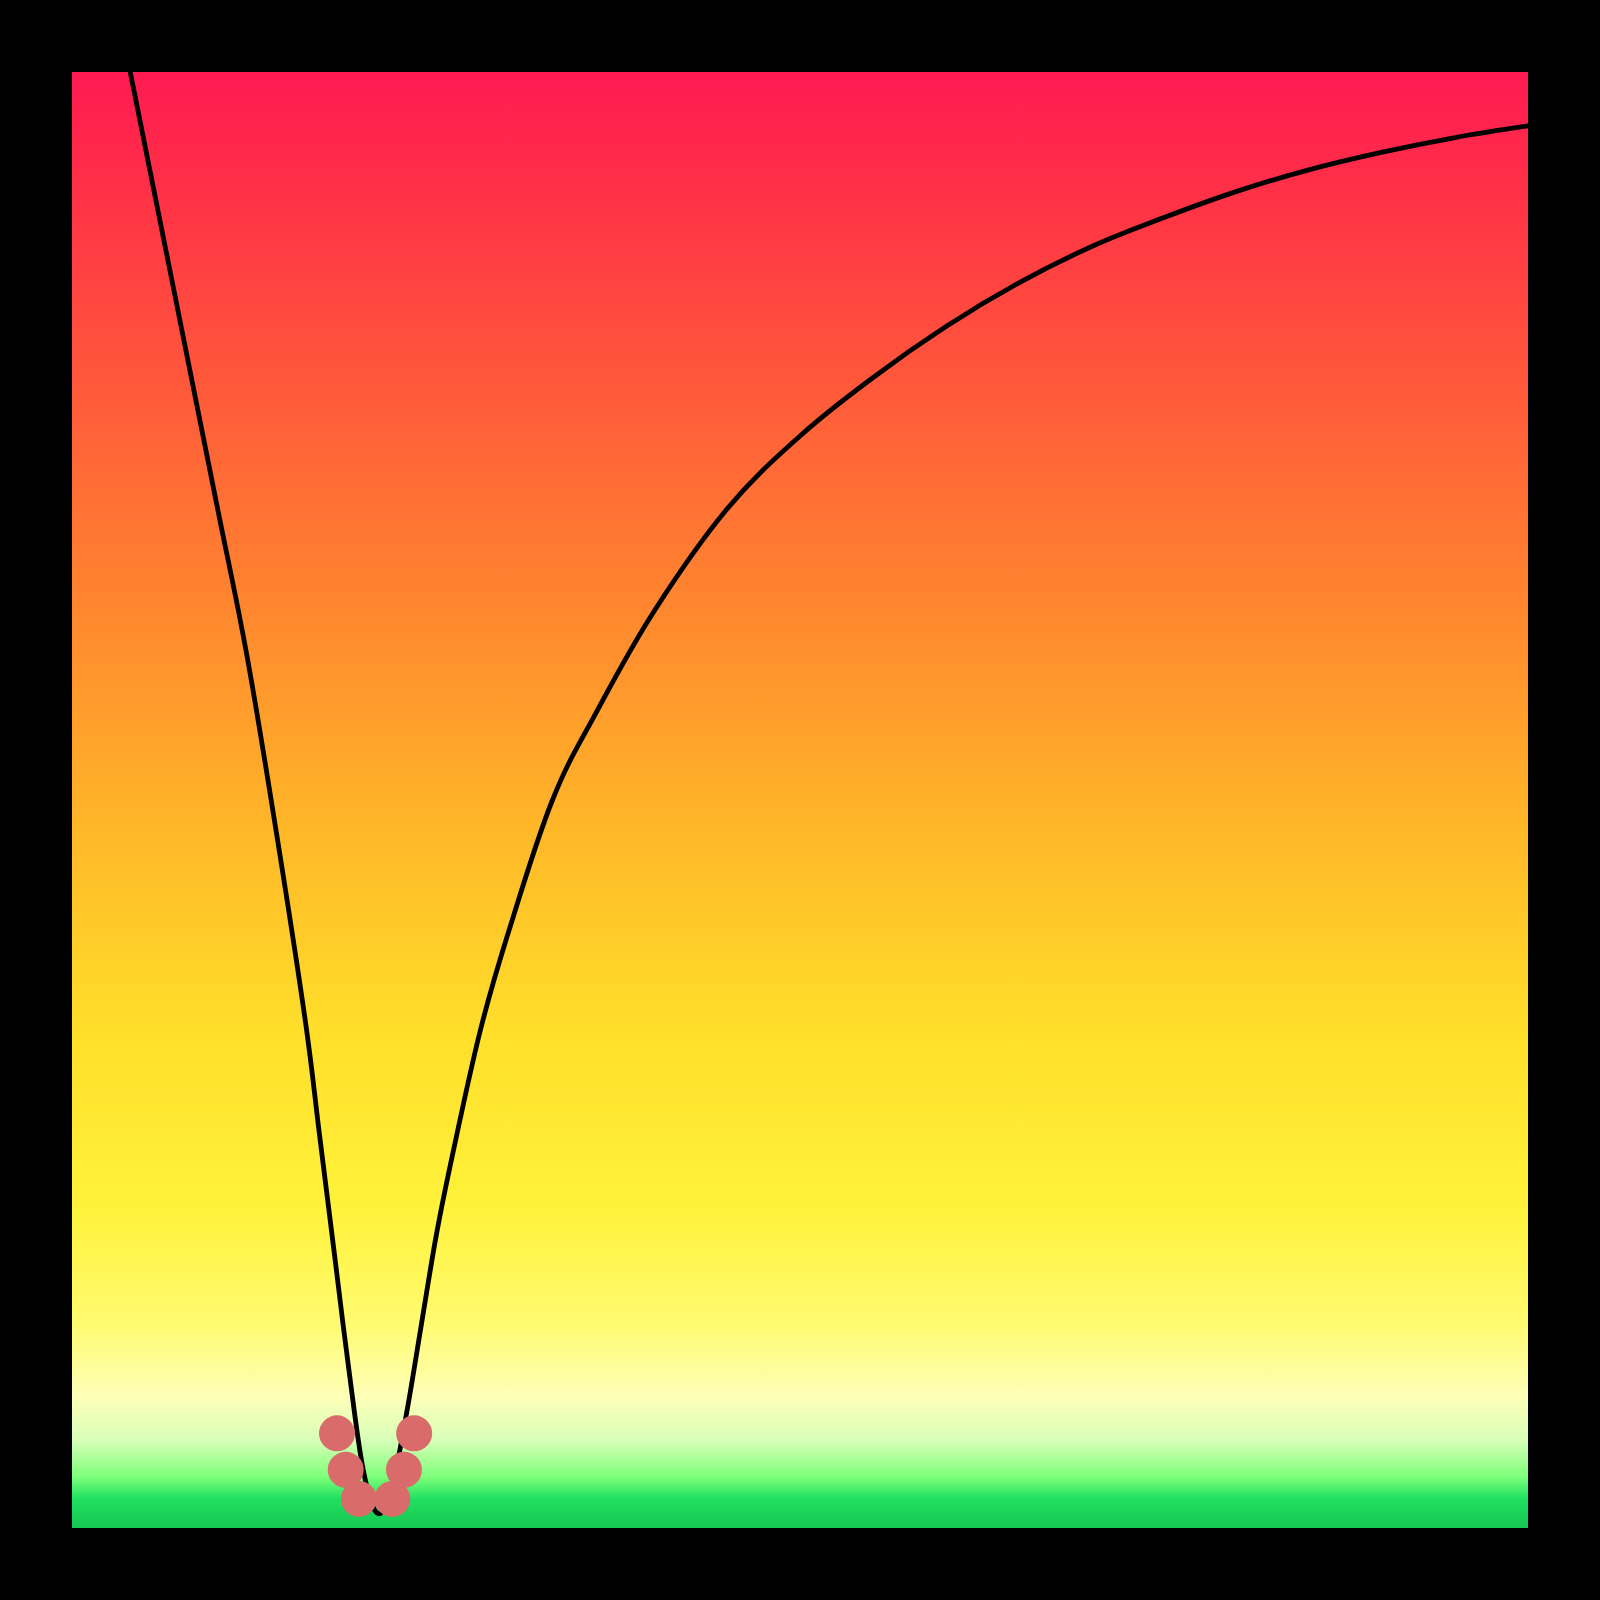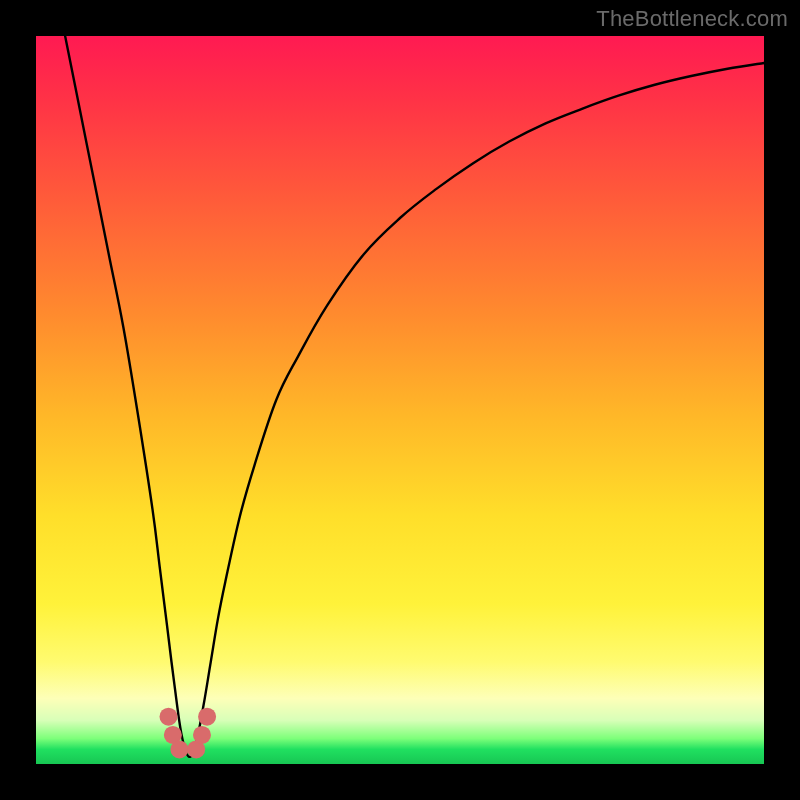--- a/index.html
+++ b/index.html
@@ -59,21 +59,20 @@
     top: 0;
     width: 728px;
     height: 728px;
     overflow: visible;
   }
 </style>
 </head>
 <body>
 
 <div class="frame">
-  <div class="watermark">TheBottleneck.com</div>
 
   <div class="plot">
     <svg class="curve" viewBox="0 0 728 728" preserveAspectRatio="none">
       <path id="curve-path" fill="none" stroke="#000000" stroke-width="2.4" stroke-linecap="round" stroke-linejoin="round" d="M 29.12 0.00 C 31.74 13.10, 38.44 46.59, 43.68 72.80 C 48.92 99.01, 53.00 119.39, 58.24 145.60 C 63.48 171.81, 67.56 192.19, 72.80 218.40 C 78.04 244.61, 82.12 262.37, 87.36 291.20 C 92.60 320.03, 96.68 345.80, 101.92 378.56 C 107.16 411.32, 112.55 445.68, 116.48 473.20 C 120.41 500.72, 121.14 510.47, 123.76 531.44 C 126.38 552.41, 128.42 568.71, 131.04 589.68 C 133.66 610.65, 135.70 628.26, 138.32 647.92 C 140.94 667.58, 142.98 685.78, 145.60 698.88 C 148.22 711.98, 150.26 719.41, 152.88 720.72 C 155.50 722.03, 157.54 715.33, 160.16 706.16 C 162.78 696.99, 164.82 684.17, 167.44 669.76 C 170.06 655.35, 172.10 641.80, 174.72 626.08 C 177.34 610.36, 179.38 596.81, 182.00 582.40 C 184.62 567.99, 185.35 564.35, 189.28 546.00 C 193.21 527.65, 198.60 501.45, 203.84 480.48 C 209.08 459.51, 211.85 450.49, 218.40 429.52 C 224.95 408.55, 232.38 383.66, 240.24 364.00 C 248.10 344.34, 252.91 337.36, 262.08 320.32 C 271.25 303.28, 279.41 287.71, 291.20 269.36 C 302.99 251.01, 314.50 234.12, 327.60 218.40 C 340.70 202.68, 350.90 193.79, 364.00 182.00 C 377.10 170.21, 387.30 162.71, 400.40 152.88 C 413.50 143.05, 423.70 135.92, 436.80 127.40 C 449.90 118.88, 460.10 112.77, 473.20 105.56 C 486.30 98.35, 496.50 93.26, 509.60 87.36 C 522.70 81.46, 532.90 77.78, 546.00 72.80 C 559.10 67.82, 569.30 64.02, 582.40 59.70 C 595.50 55.37, 605.70 52.31, 618.80 48.78 C 631.90 45.24, 642.10 42.92, 655.20 40.04 C 668.30 37.16, 678.50 35.12, 691.60 32.76 C 704.70 30.40, 721.45 27.98, 728.00 26.94"></path>
       <g id="marker-layer">
           <circle cx="132.50" cy="680.68" r="9" fill="#d96b6b"></circle>
           <circle cx="136.86" cy="698.88" r="9" fill="#d96b6b"></circle>
           <circle cx="143.42" cy="713.44" r="9" fill="#d96b6b"></circle>
           <circle cx="160.16" cy="713.44" r="9" fill="#d96b6b"></circle>
           <circle cx="165.98" cy="698.88" r="9" fill="#d96b6b"></circle>

